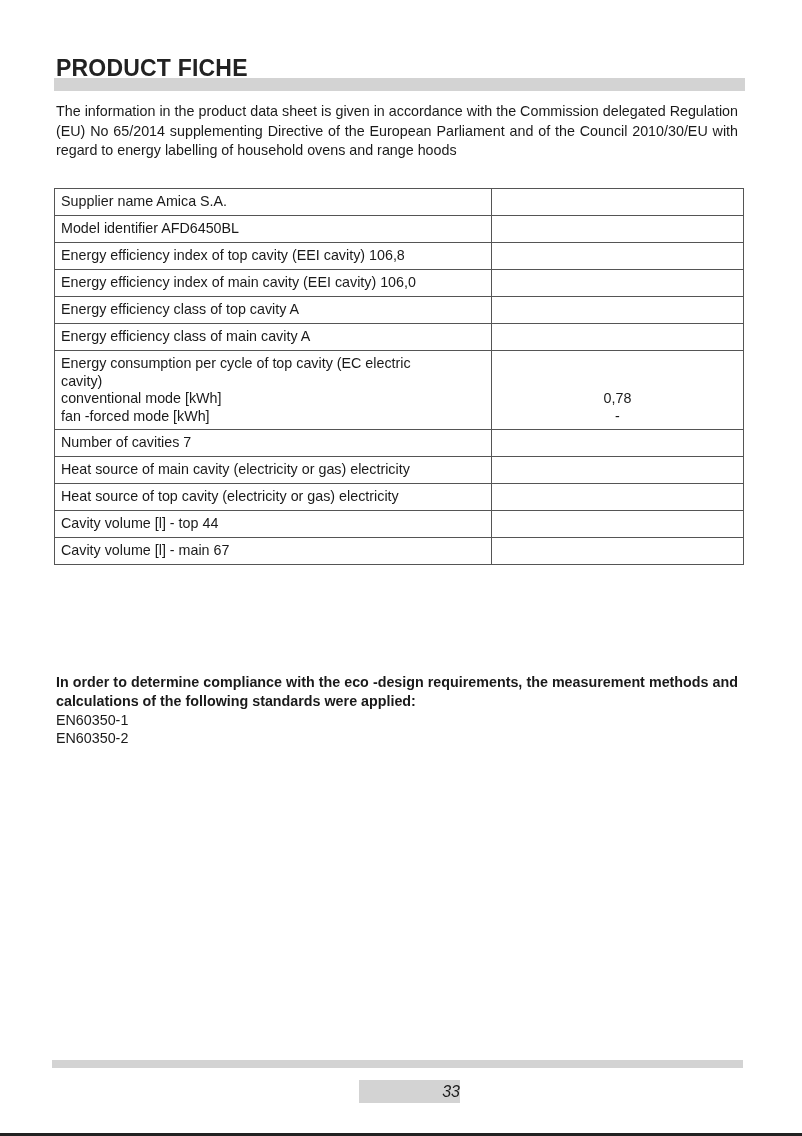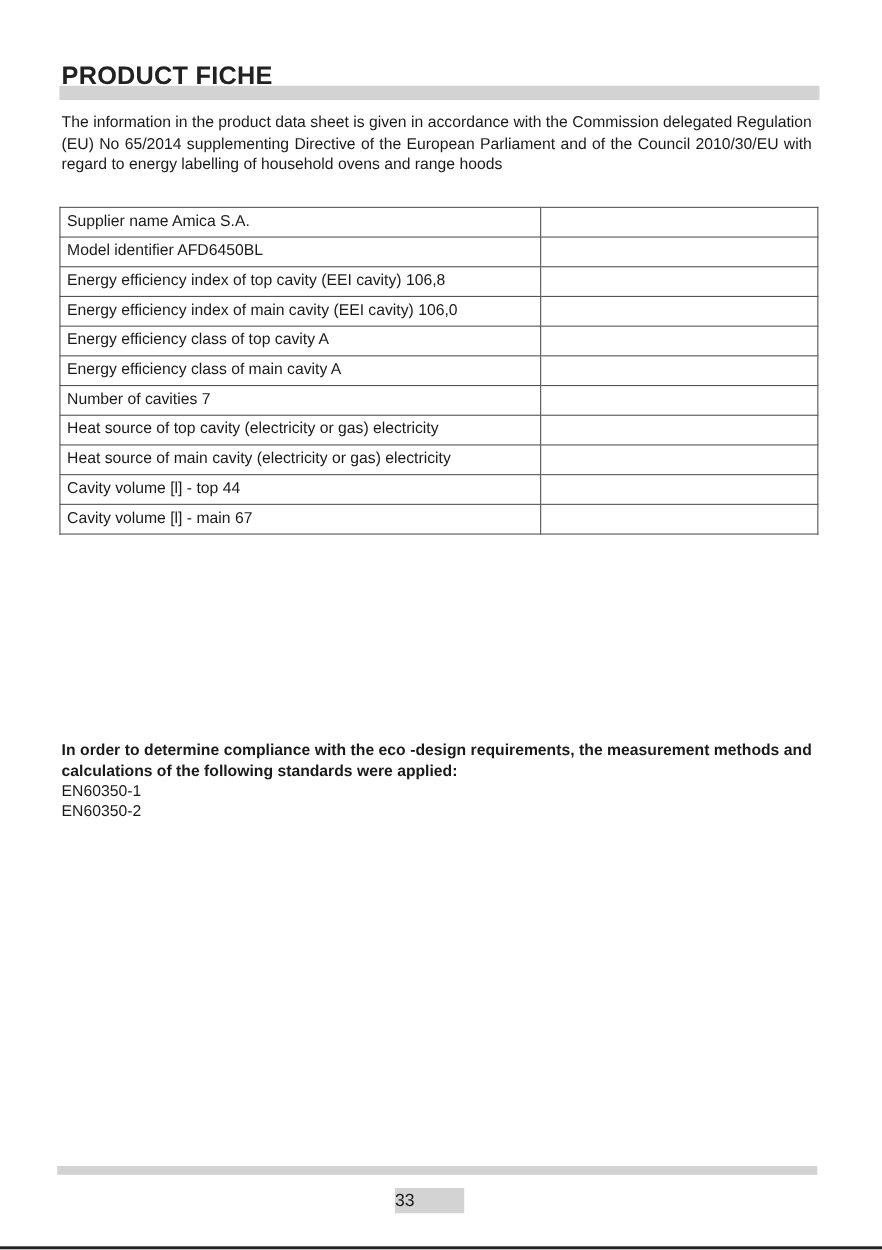--- a/index.html
+++ b/index.html
@@ -10,21 +10,21 @@
   .intro { position: absolute; left: 56px; top: 102px; width: 682px; font-size: 14.3px; line-height: 19.5px; text-align: justify; text-align-last: left; }
   table.fiche { position: absolute; left: 54px; top: 188px; width: 690px; border-collapse: collapse; font-size: 14.3px; }
   table.fiche td { border: 1px solid #555; padding: 4px 6px; vertical-align: top; line-height: 17.5px; }
   table.fiche td.label { width: 424px; margin-top: 24px; }
   table.fiche td.value { text-align: center; vertical-align: bottom; }
   .r-single td { height: 18px; }
   .multi-line { display: block; }
   .compliance { position: absolute; left: 56px; top: 673px; width: 682px; font-size: 14.3px; line-height: 19px; font-weight: bold; text-align: justify; text-align-last: left; }
   .standards { position: absolute; left: 56px; top: 711px; font-size: 14.3px; line-height: 18px; }
   .footer-bar { position: absolute; left: 52px; top: 1060px; width: 691px; height: 8px; background: #d3d3d3; }
-  .page-num { position: absolute; left: 359px; top: 1080px; width: 63px; height: 23px; background: #d3d3d3; text-align: left; font-size: 16px; line-height: 23px; }
+  .page-num { position: absolute; left: 359px; top: 1080px; width: 101px; height: 23px; background: #d3d3d3; text-align: right; font-size: 16px; line-height: 23px; font-style: italic; }
   .bottom-edge { position: absolute; left: 0; top: 1133px; width: 802px; height: 3px; background: #222; }
 </style>
 </head>
 <body>
 
 <div class="title">PRODUCT FICHE</div>
 <div class="title-bar"></div>
 
 <div class="intro">The information in the product data sheet is given in accordance with the Commission delegated Regulation (EU) No 65/2014 supplementing Directive of the European Parliament and of the Council 2010/30/EU with regard to energy labelling of household ovens and range hoods</div>
 
@@ -47,30 +47,42 @@
     <td class="value"></td>
   </tr>
   <tr class="r-single">
     <td class="label">Energy efficiency class of top cavity A</td>
     <td class="value"></td>
   </tr>
   <tr class="r-single">
     <td class="label">Energy efficiency class of main cavity A</td>
     <td class="value"></td>
   </tr>
+  <tr>
+    <td class="label">
+      <span class="multi-line">Energy consumption per cycle of top cavity (EC electric</span>
+      <span class="multi-line">cavity)</span>
+      <span class="multi-line">conventional mode [kWh]</span>
+      <span class="multi-line">fan -forced mode [kWh]</span>
+    </td>
+    <td class="value">
+      <span class="multi-line">0,78</span>
+      <span class="multi-line">-</span>
+    </td>
+  </tr>
   <tr class="r-single">
     <td class="label">Number of cavities 7</td>
     <td class="value"></td>
   </tr>
   <tr class="r-single">
-    <td class="label">Heat source of top cavity (electricity or gas) electricity</td>
+    <td class="label">Heat source of main cavity (electricity or gas) electricity</td>
     <td class="value"></td>
   </tr>
   <tr class="r-single">
-    <td class="label">Heat source of main cavity (electricity or gas) electricity</td>
+    <td class="label">Heat source of top cavity (electricity or gas) electricity</td>
     <td class="value"></td>
   </tr>
   <tr class="r-single">
     <td class="label">Cavity volume [l] - top 44</td>
     <td class="value"></td>
   </tr>
   <tr class="r-single">
     <td class="label">Cavity volume [l] - main 67</td>
     <td class="value"></td>
   </tr>

